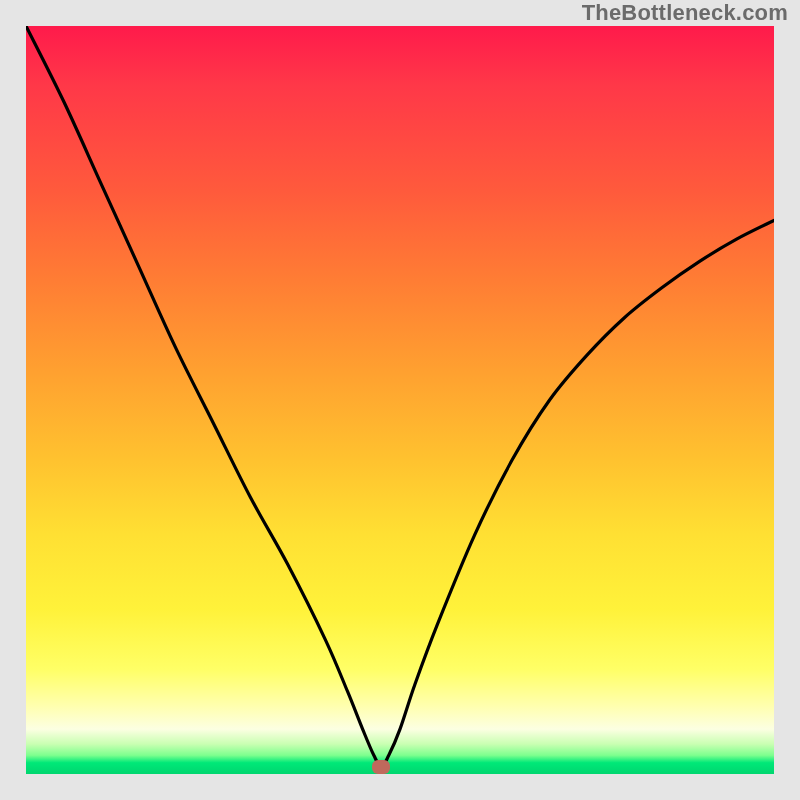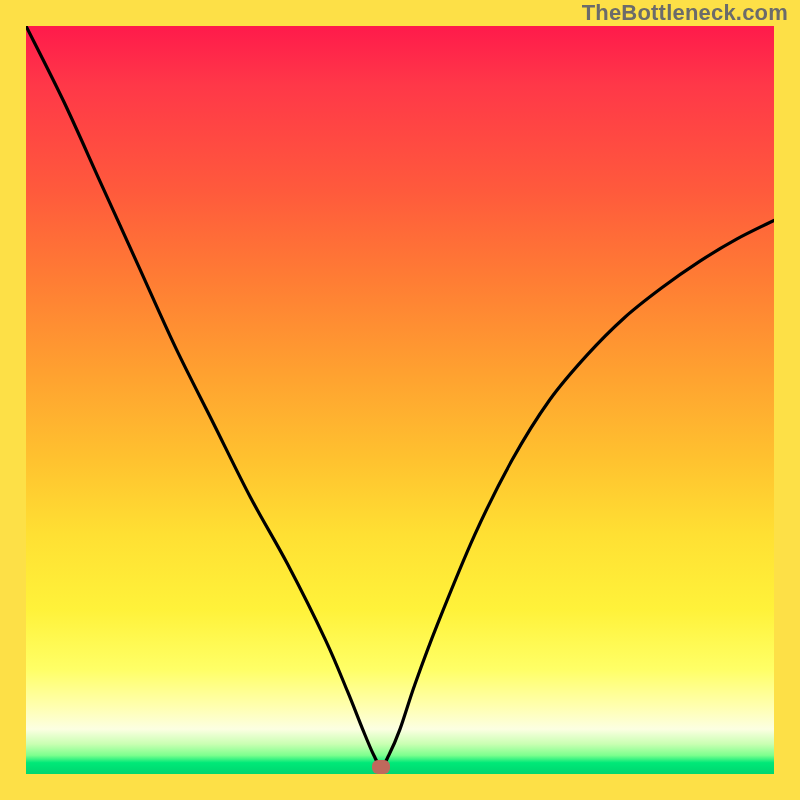--- a/index.html
+++ b/index.html
@@ -8,21 +8,21 @@
     width: 800px;
     height: 800px;
     background: #000;
     overflow: hidden;
     font-family: Arial, Helvetica, sans-serif;
   }
   .frame {
     position: relative;
     width: 800px;
     height: 800px;
-    background: #fde047;
+    background: #e5e5e5;
   }
   .watermark {
     position: absolute;
     top: 0;
     right: 12px;
     font-size: 22px;
     font-weight: 600;
     color: #6b6b6b;
     letter-spacing: 0.2px;
     z-index: 5;

